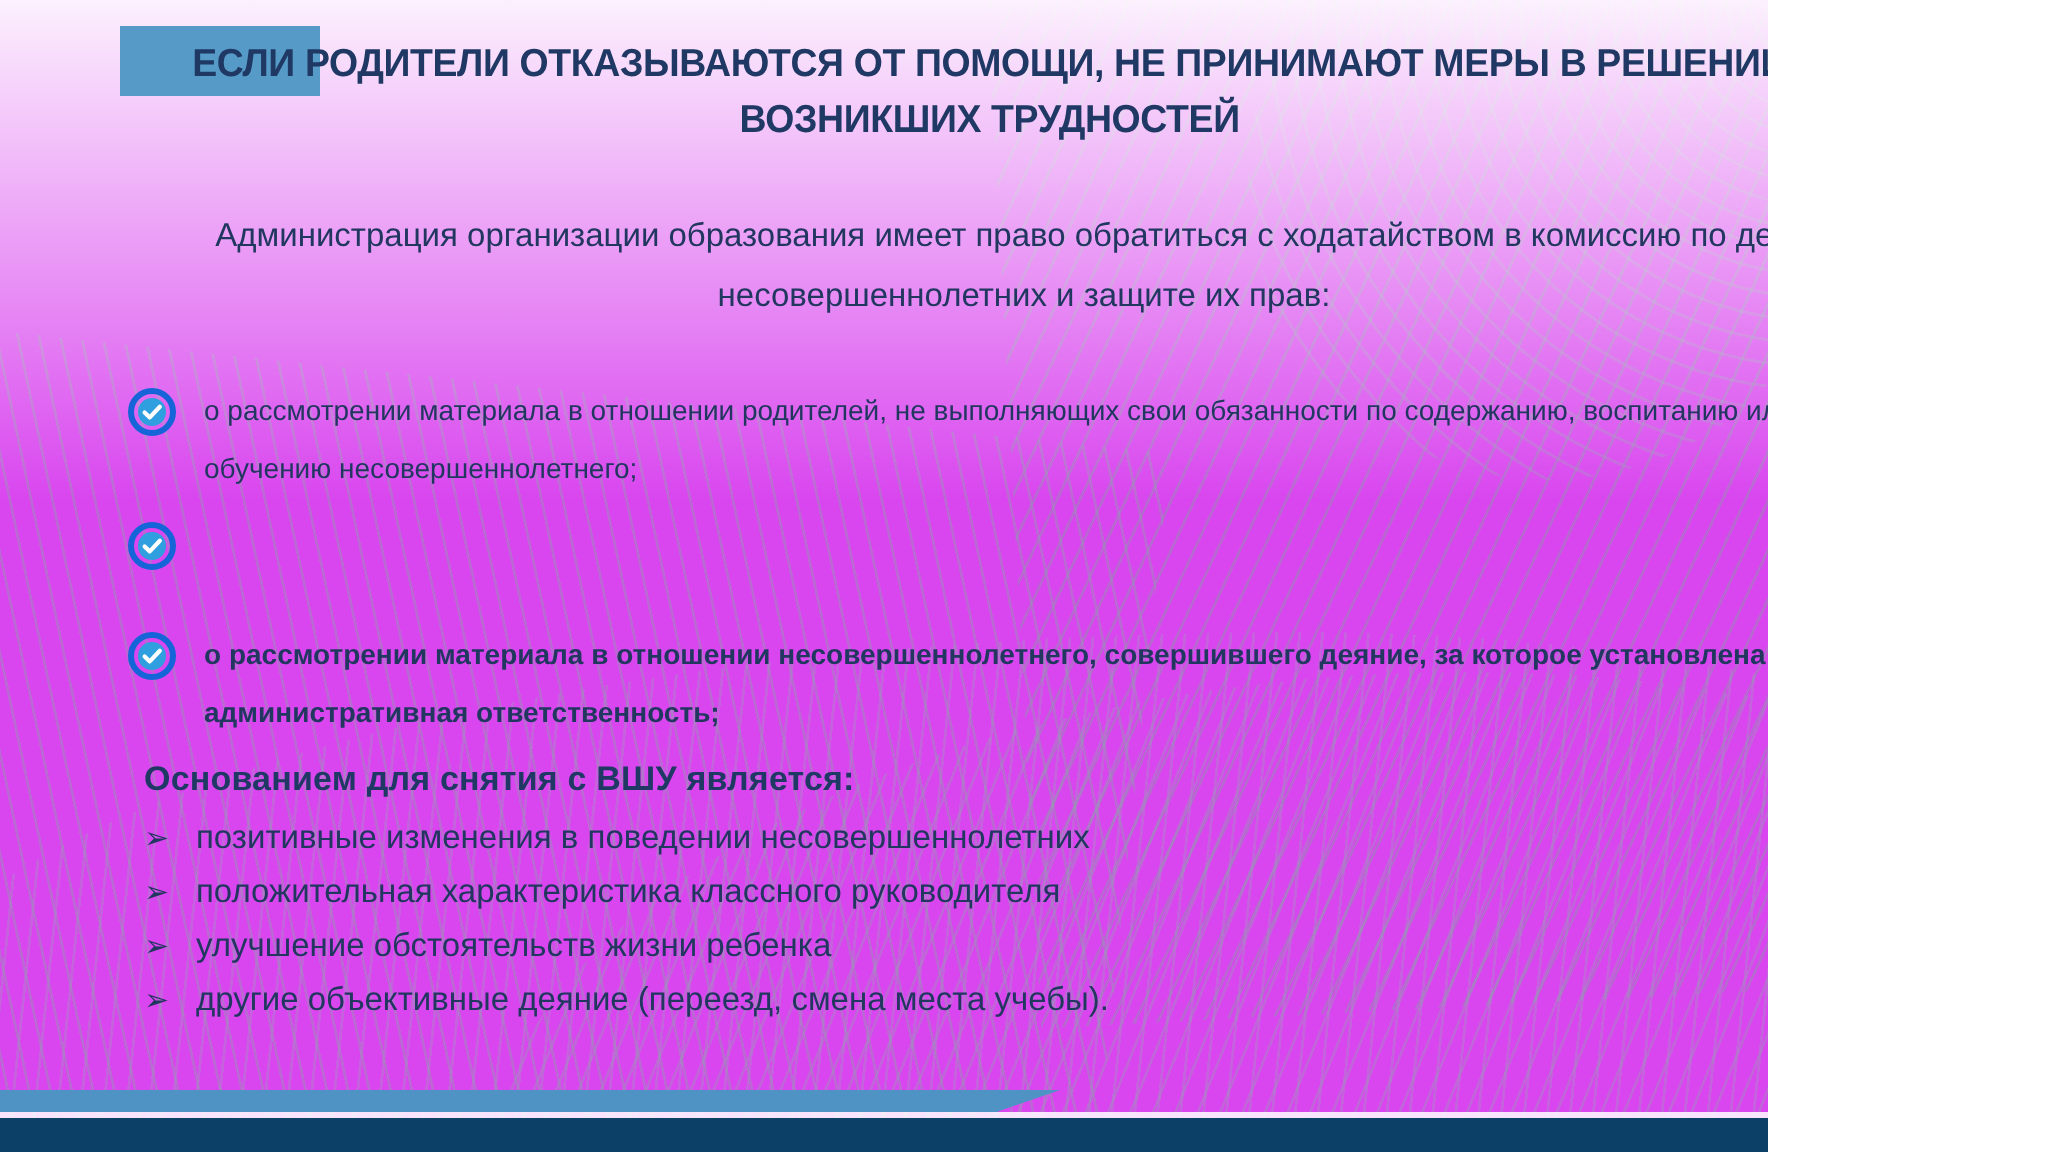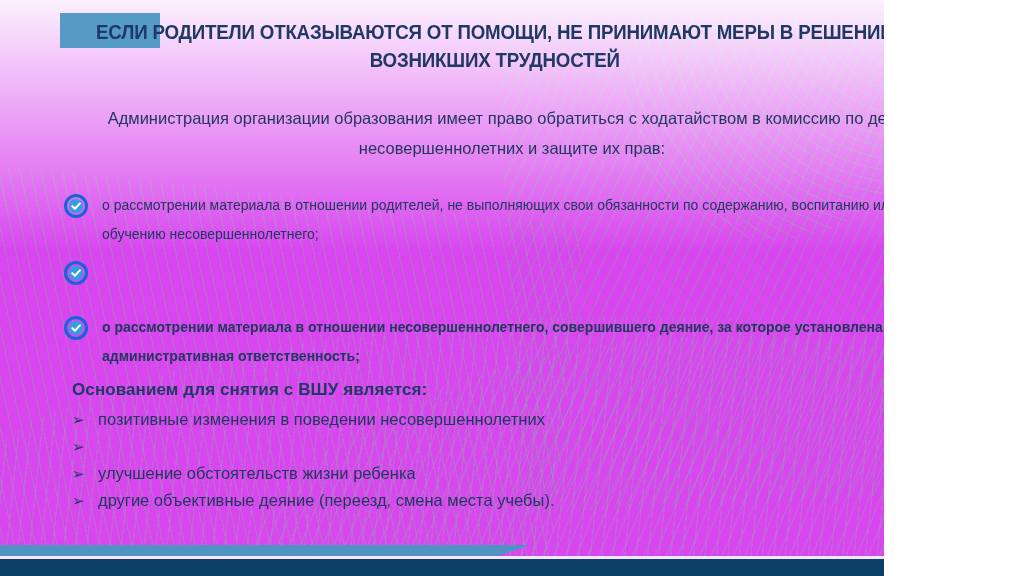--- a/index.html
+++ b/index.html
@@ -283,20 +283,21 @@
 
   <div class="reason-heading">Основанием для снятия с ВШУ является:</div>
 
   <div class="reason-list">
     <div class="reason-row">
       <span class="arrow-bullet">➢</span>
       <span class="reason-text">позитивные изменения в поведении несовершеннолетних</span>
     </div>
     <div class="reason-row">
       <span class="arrow-bullet">➢</span>
+      <span class="reason-text">положительная характеристика классного руководителя</span>
     </div>
     <div class="reason-row">
       <span class="arrow-bullet">➢</span>
       <span class="reason-text">улучшение обстоятельств жизни ребенка</span>
     </div>
     <div class="reason-row">
       <span class="arrow-bullet">➢</span>
       <span class="reason-text">другие объективные деяние (переезд, смена места учебы).</span>
     </div>
   </div>

